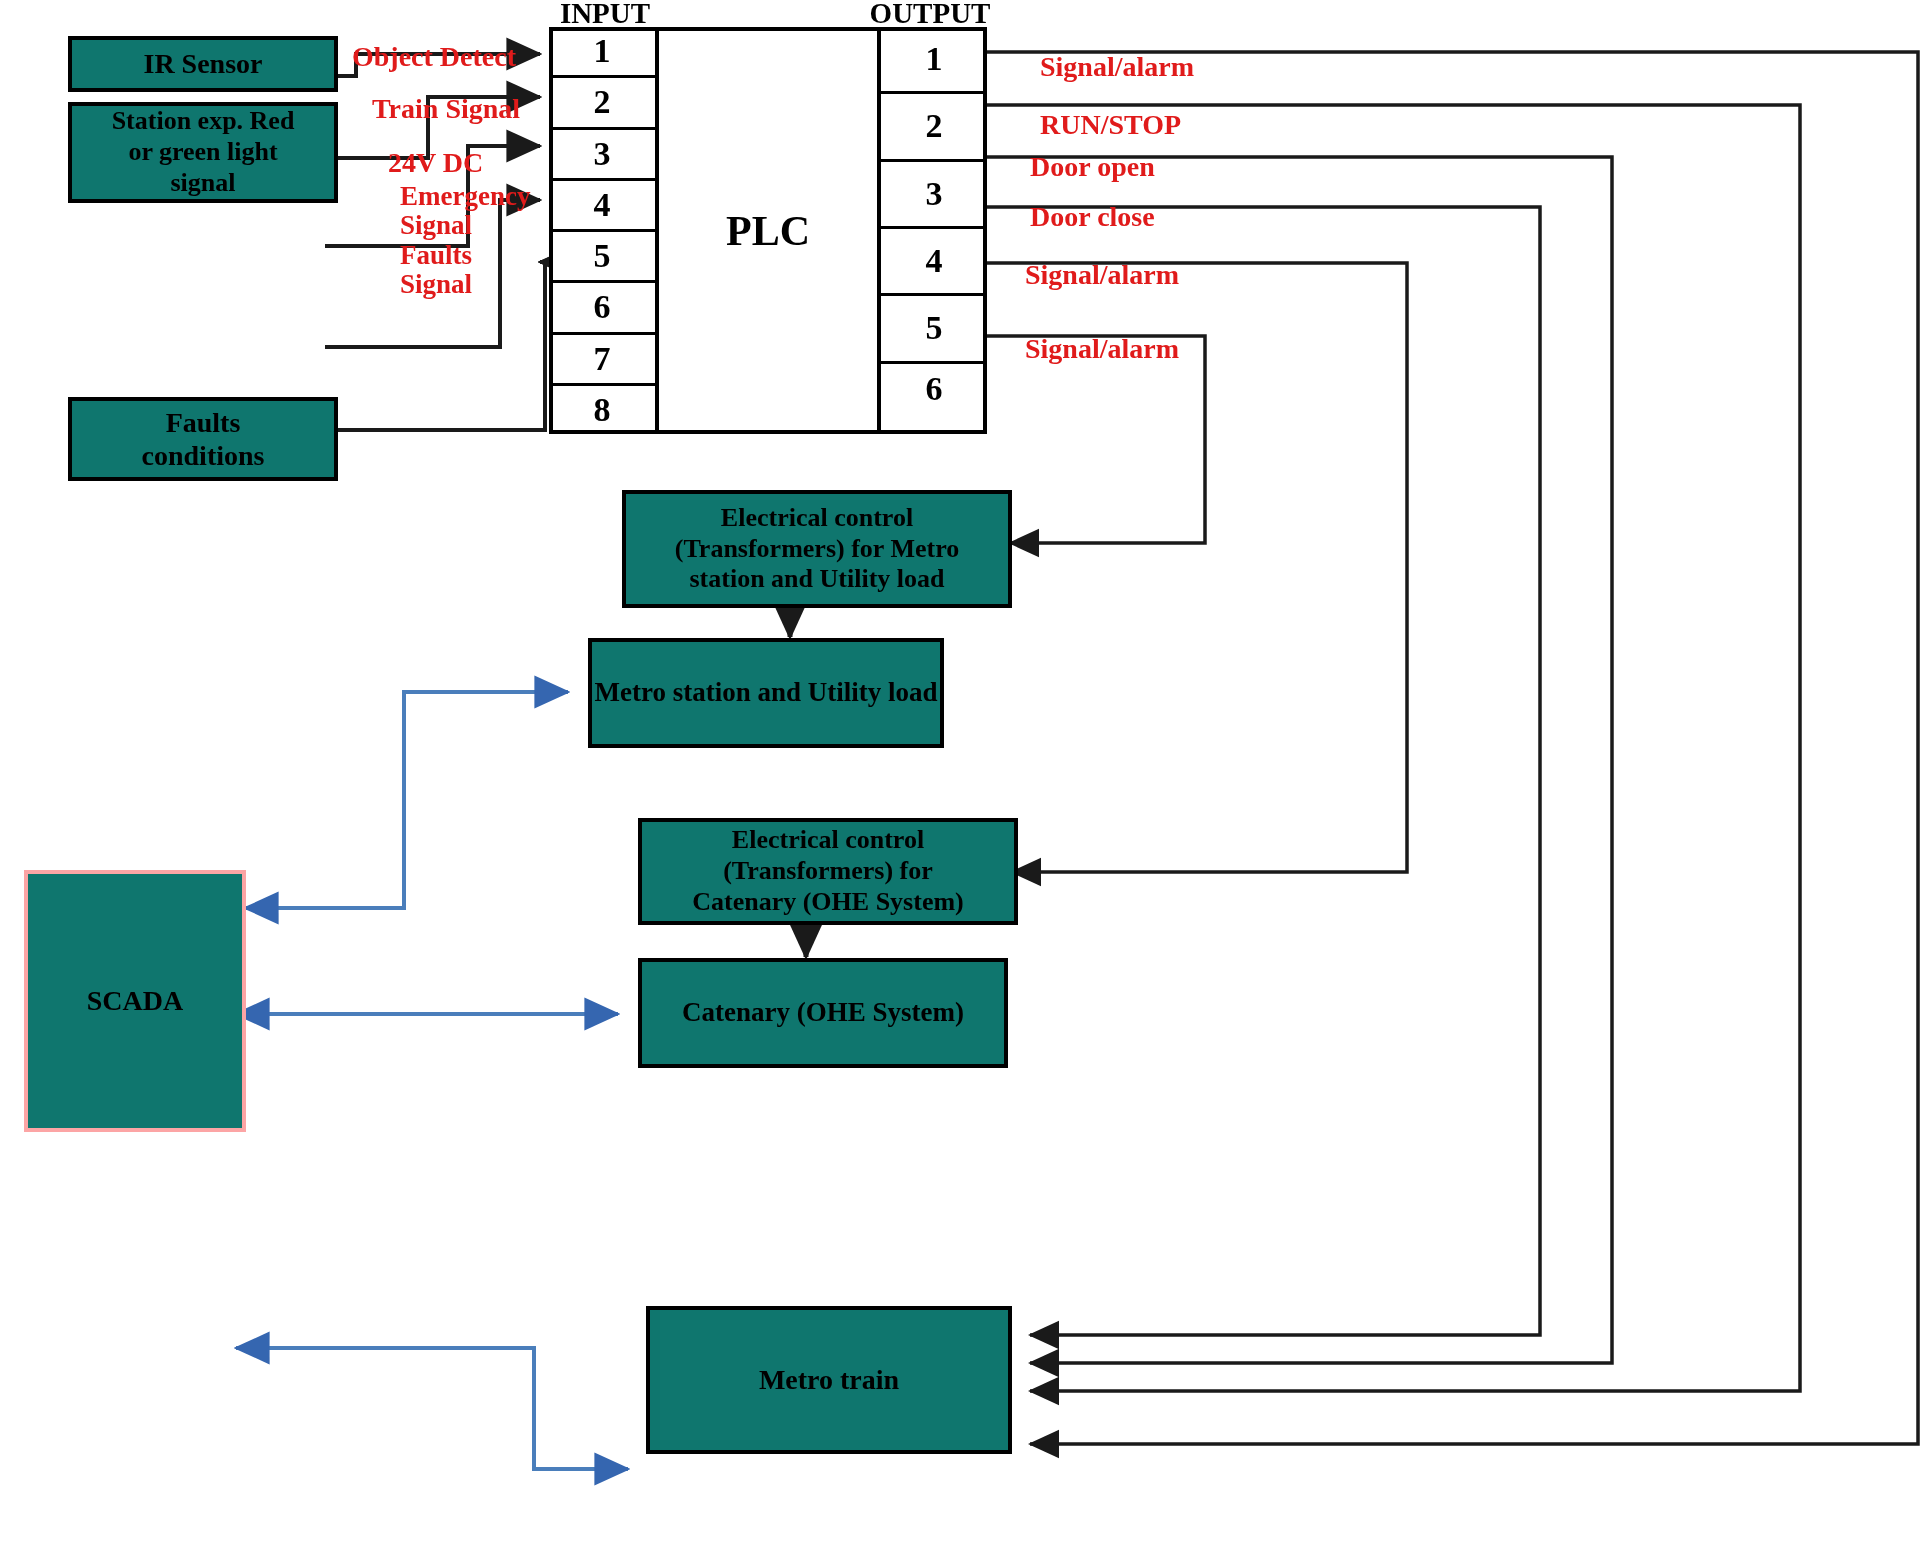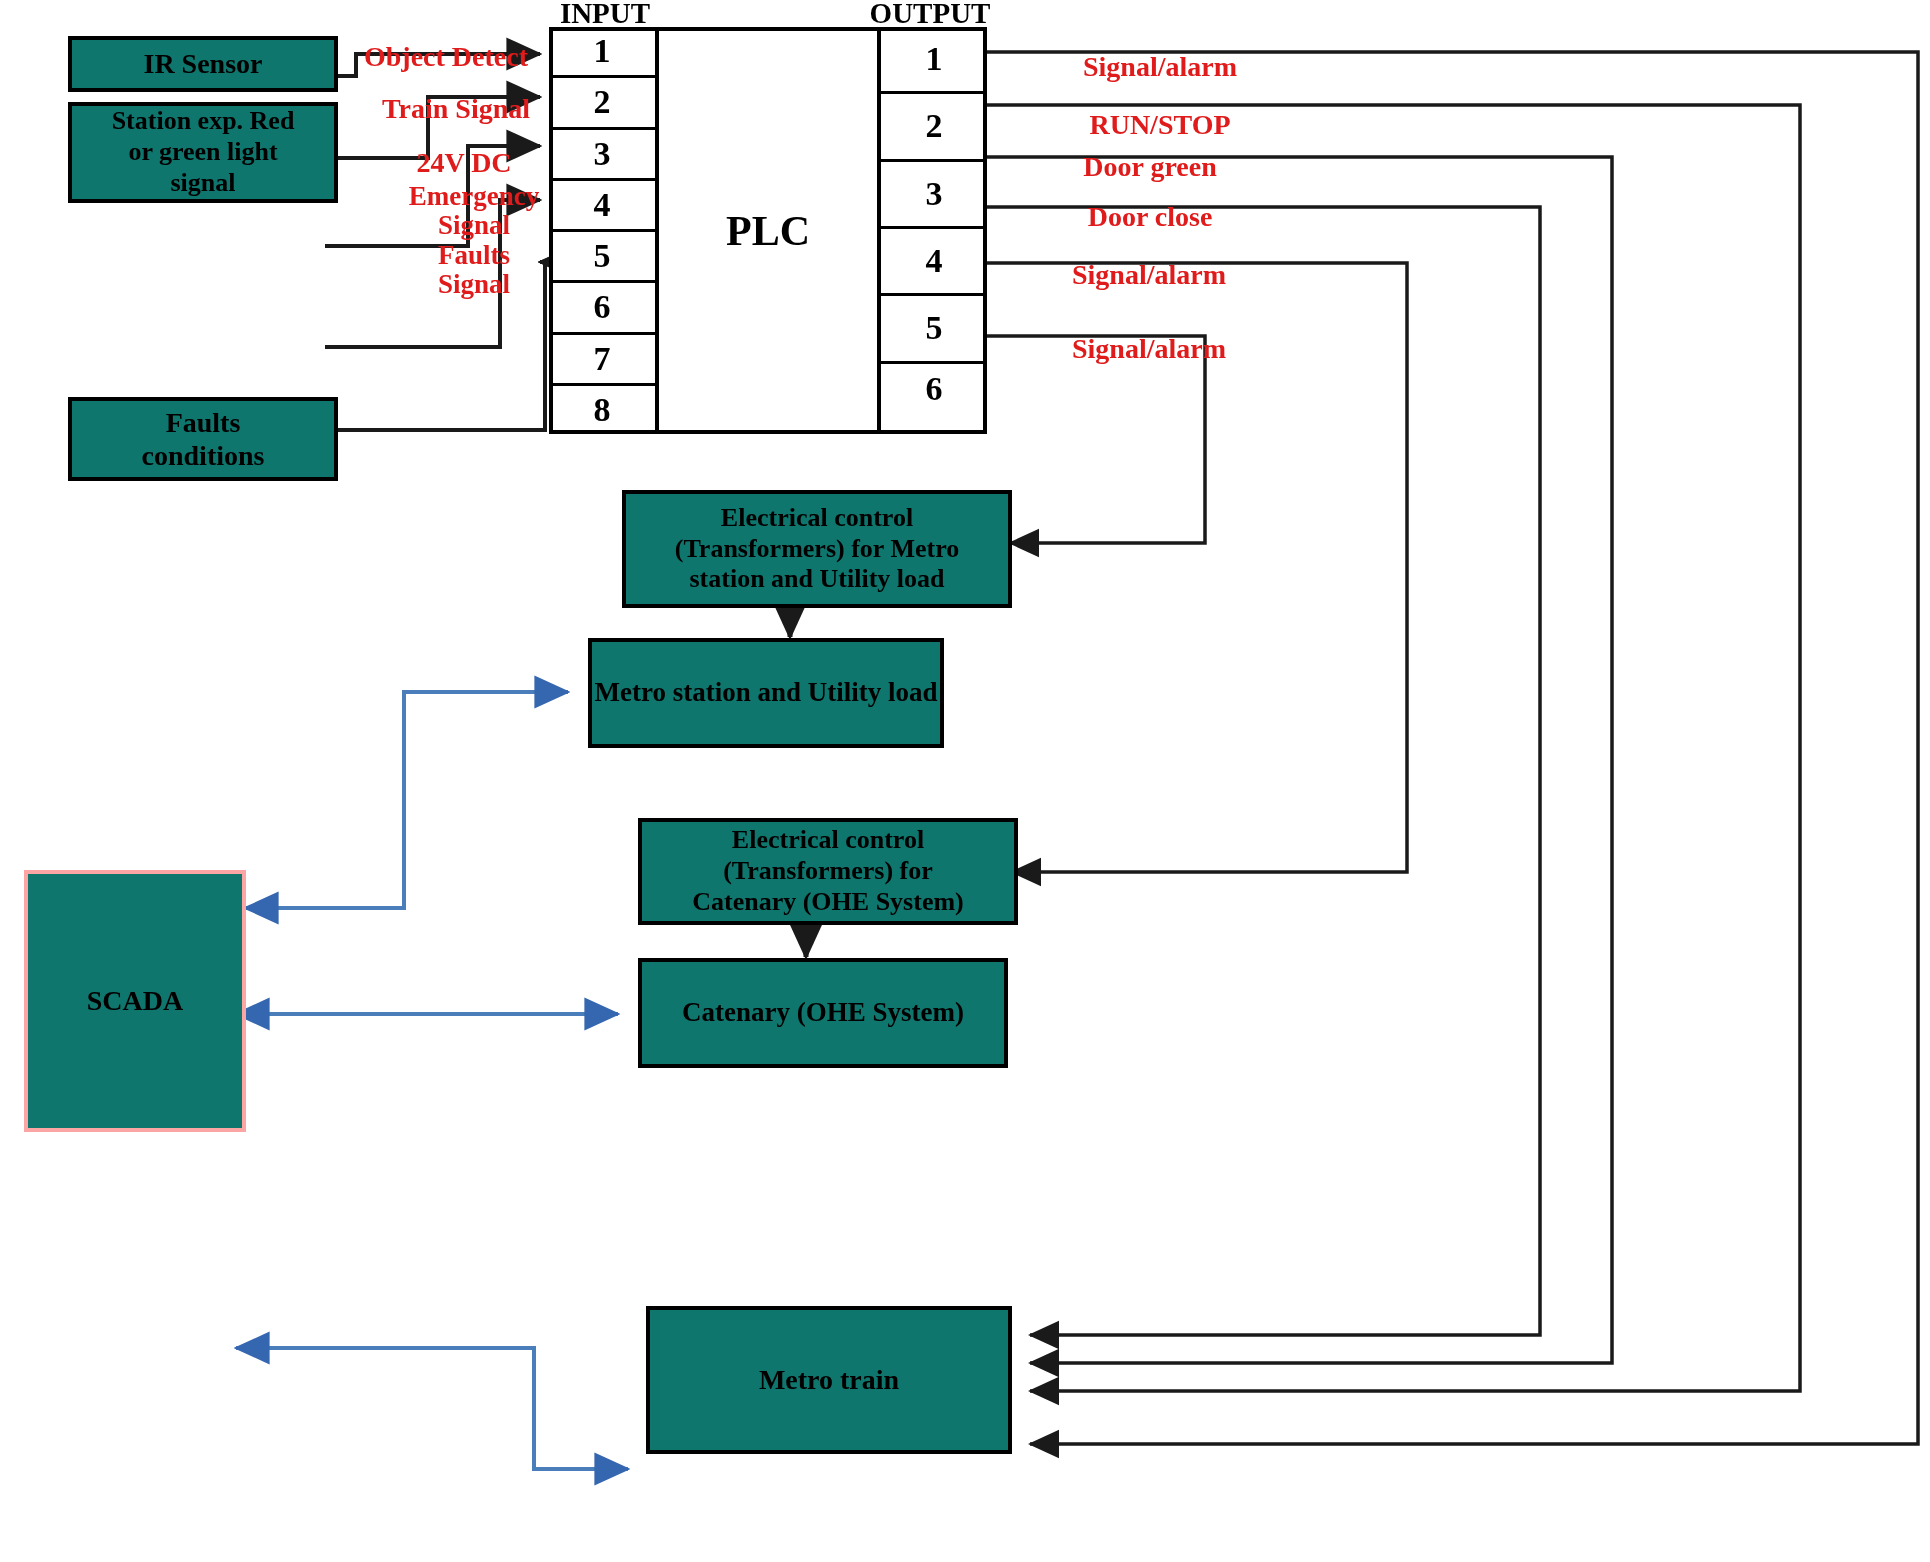--- a/index.html
+++ b/index.html
@@ -5,21 +5,21 @@
   html,body{margin:0;padding:0;background:#ffffff;}
   body{font-family:"Liberation Serif", serif;}
   #stage{position:relative;width:1930px;height:1562px;background:#fff;overflow:hidden;}
   svg#wires{position:absolute;left:0;top:0;width:1930px;height:1562px;}
 
   .node{position:absolute;box-sizing:border-box;border:4px solid #000;background:#0f766e;
         display:flex;align-items:center;justify-content:center;text-align:center;
         font-weight:bold;color:#000;line-height:1.18;margin-left:12px;}
   .node.scada{border:4px solid #fca5a5;}
 
-  .rlabel{position:absolute;color:#e01b1b;font-weight:bold;text-align:center;line-height:1.08;
+  .rlabel{position:absolute;color:#e01b1b;font-weight:bold;line-height:1.08;
           white-space:pre-line;}
   .hdr{position:absolute;color:#000;font-weight:bold;text-align:center;}
 
   
   #plc-assembly{position:absolute;left:549px;top:27px;width:438px;height:407px;}
   #plc-outer{position:absolute;inset:0;border:4px solid #000;box-sizing:border-box;background:#fff;}
   .rail{position:absolute;top:0;width:110px;height:100%;box-sizing:border-box;
         display:flex;flex-direction:column;}
   #rail-in{left:0;border-right:4px solid #000;}
   #rail-out{right:0;border-left:4px solid #000;}
@@ -194,21 +194,21 @@
     </div>
   </div>
 
   <div class="rlabel" style="left:1040px;top:22px;width:240px;font-size:28px;">
     <span>Signal/alarm</span>
   </div>
   <div class="rlabel" style="left:1040px;top:80px;width:240px;font-size:28px;">
     <span>RUN/STOP</span>
   </div>
   <div class="rlabel" style="left:1030px;top:122px;width:240px;font-size:28px;">
-    <span>Door green</span>
+    <span>Door open</span>
   </div>
   <div class="rlabel" style="left:1030px;top:172px;width:240px;font-size:28px;">
     <span>Door close</span>
   </div>
   <div class="rlabel" style="left:1025px;top:230px;width:248px;font-size:28px;">
     <span>Signal/alarm</span>
   </div>
   <div class="rlabel" style="left:1025px;top:304px;width:248px;font-size:28px;">
     <span>Signal/alarm</span>
   </div>

